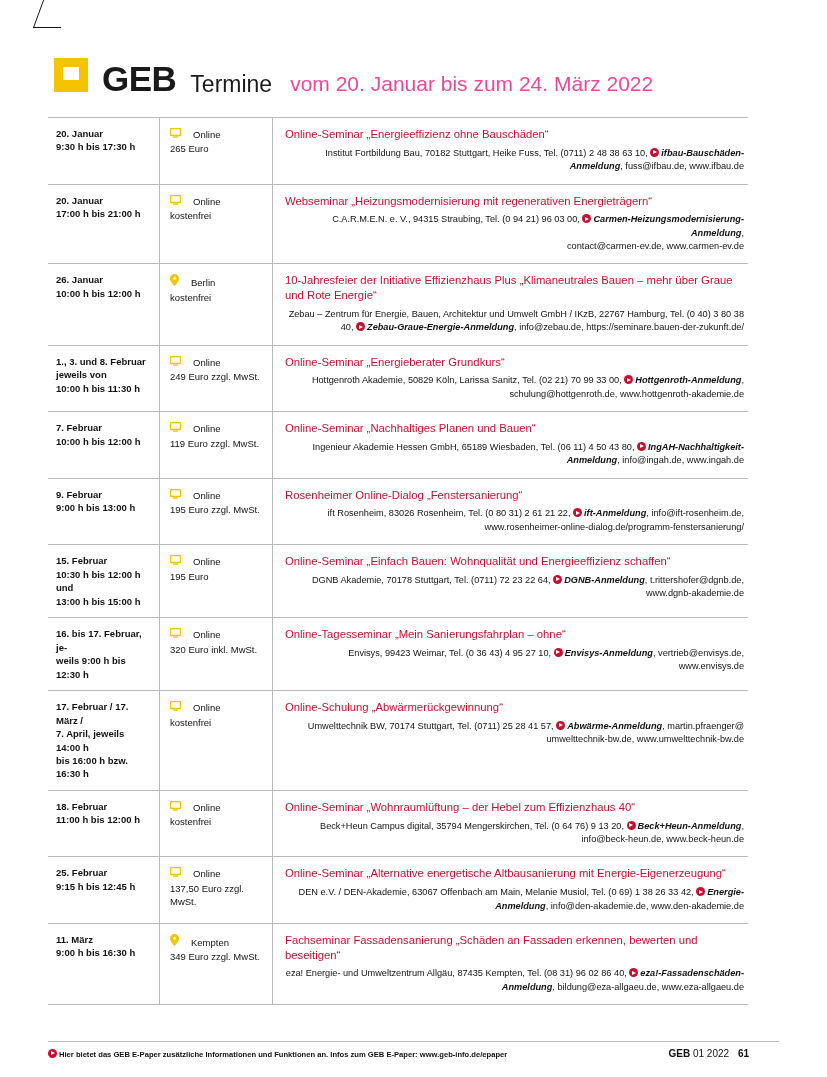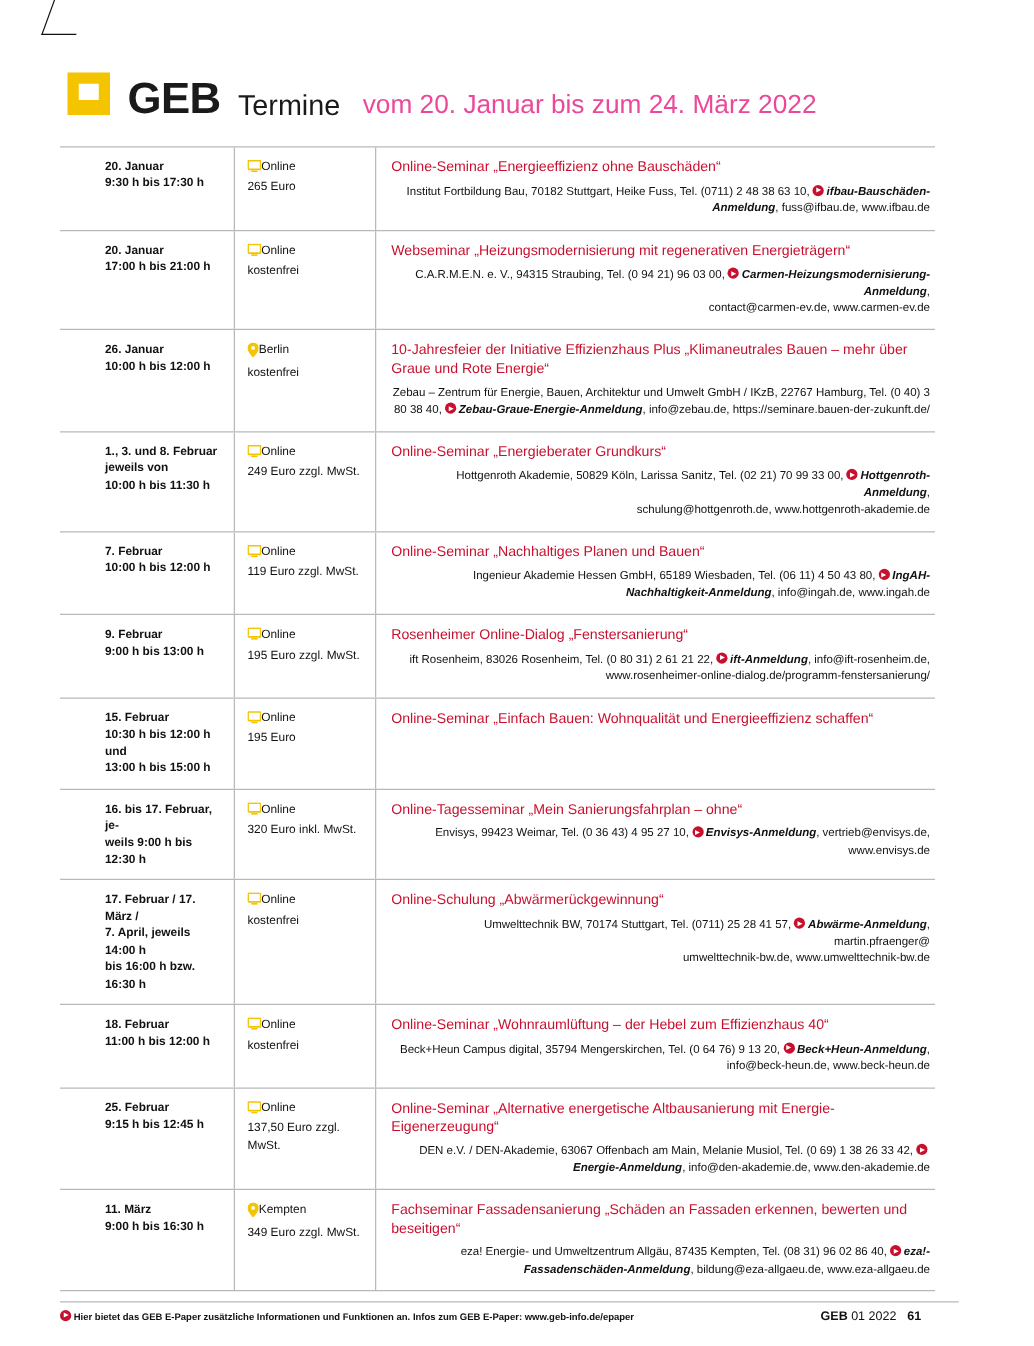--- a/index.html
+++ b/index.html
@@ -102,39 +102,38 @@
   }
   .col-date {
     width: 112px;
     flex: 0 0 112px;
     padding: 9px 8px 9px 8px;
     border-right: 1px solid #b9b9b9;
     font-size: 9.5px;
     font-weight: bold;
     line-height: 1.42;
     color: #111;
-    margin-left: 28px;
   }
   .col-place {
     width: 113px;
     flex: 0 0 113px;
     padding: 9px 6px 9px 10px;
     border-right: 1px solid #b9b9b9;
     font-size: 9.5px;
     line-height: 1.42;
     color: #111;
   }
   .col-main {
     flex: 1 1 auto;
     padding: 9px 4px 10px 12px;
   }
   .place-line {
     display: flex;
-    align-items: flex-start;
-    gap: 0;
+    align-items: flex-end;
+    gap: 12px;
   }
   .place-ico {
     flex: 0 0 auto;
     margin-top: 1px;
   }
   .place-name { }
   .place-cost { display: block; margin-top: 1px; }
 
   .ev-title {
     color: #c8102e;
@@ -169,23 +168,24 @@
     width: 0; height: 0;
     border-left: 4px solid #fff;
     border-top: 2.2px solid transparent;
     border-bottom: 2.2px solid transparent;
   }
 
   
   .footer {
     position: absolute;
     left: 48px;
-    right: 60px;
+    right: 48px;
     bottom: 18px;
     display: flex;
+    align-items: center;
     justify-content: space-between;
     border-top: 1px solid #b9b9b9;
     padding-top: 6px;
   }
   .footer-left {
     font-size: 7.6px;
     font-weight: bold;
     color: #111;
   }
   .footer-right {
@@ -320,20 +320,21 @@
             <span class="place-ico"><svg width="11" height="10" viewBox="0 0 11 10">
                 <rect x="0.5" y="0.5" width="10" height="7" rx="0.6" fill="none" stroke="#f5c400" stroke-width="1.3"></rect>
                 <rect x="3" y="8.4" width="5" height="1.3" fill="#f5c400"></rect>
               </svg></span>
             <span class="place-name">Online</span>
           </div>
           <span class="place-cost">195 Euro</span>
         </div>
         <div class="col-main">
           <div class="ev-title">Online-Seminar „Einfach Bauen: Wohnqualität und Energieeffizienz schaffen“</div>
+          <div class="ev-body">DGNB Akademie, 70178 Stuttgart, Tel. (0711) 72 23 22 64, <span class="epaper-dot"></span><span class="bold-it">DGNB-Anmeldung</span>, t.rittershofer@dgnb.de,<br>www.dgnb-akademie.de</div>
         </div>
       </div>
       <div class="row">
         <div class="col-date">16. bis 17. Februar, je-<br>weils 9:00 h bis 12:30 h</div>
         <div class="col-place">
           <div class="place-line">
             <span class="place-ico"><svg width="11" height="10" viewBox="0 0 11 10">
                 <rect x="0.5" y="0.5" width="10" height="7" rx="0.6" fill="none" stroke="#f5c400" stroke-width="1.3"></rect>
                 <rect x="3" y="8.4" width="5" height="1.3" fill="#f5c400"></rect>
               </svg></span>

